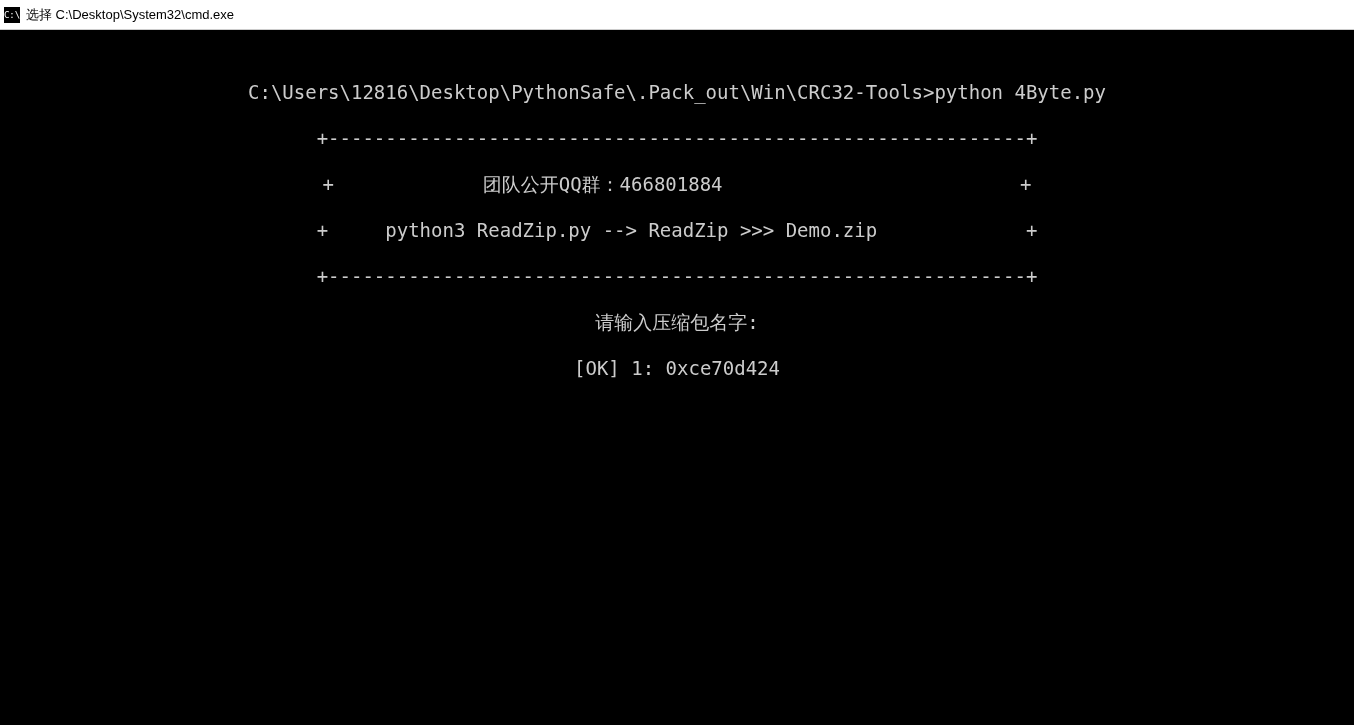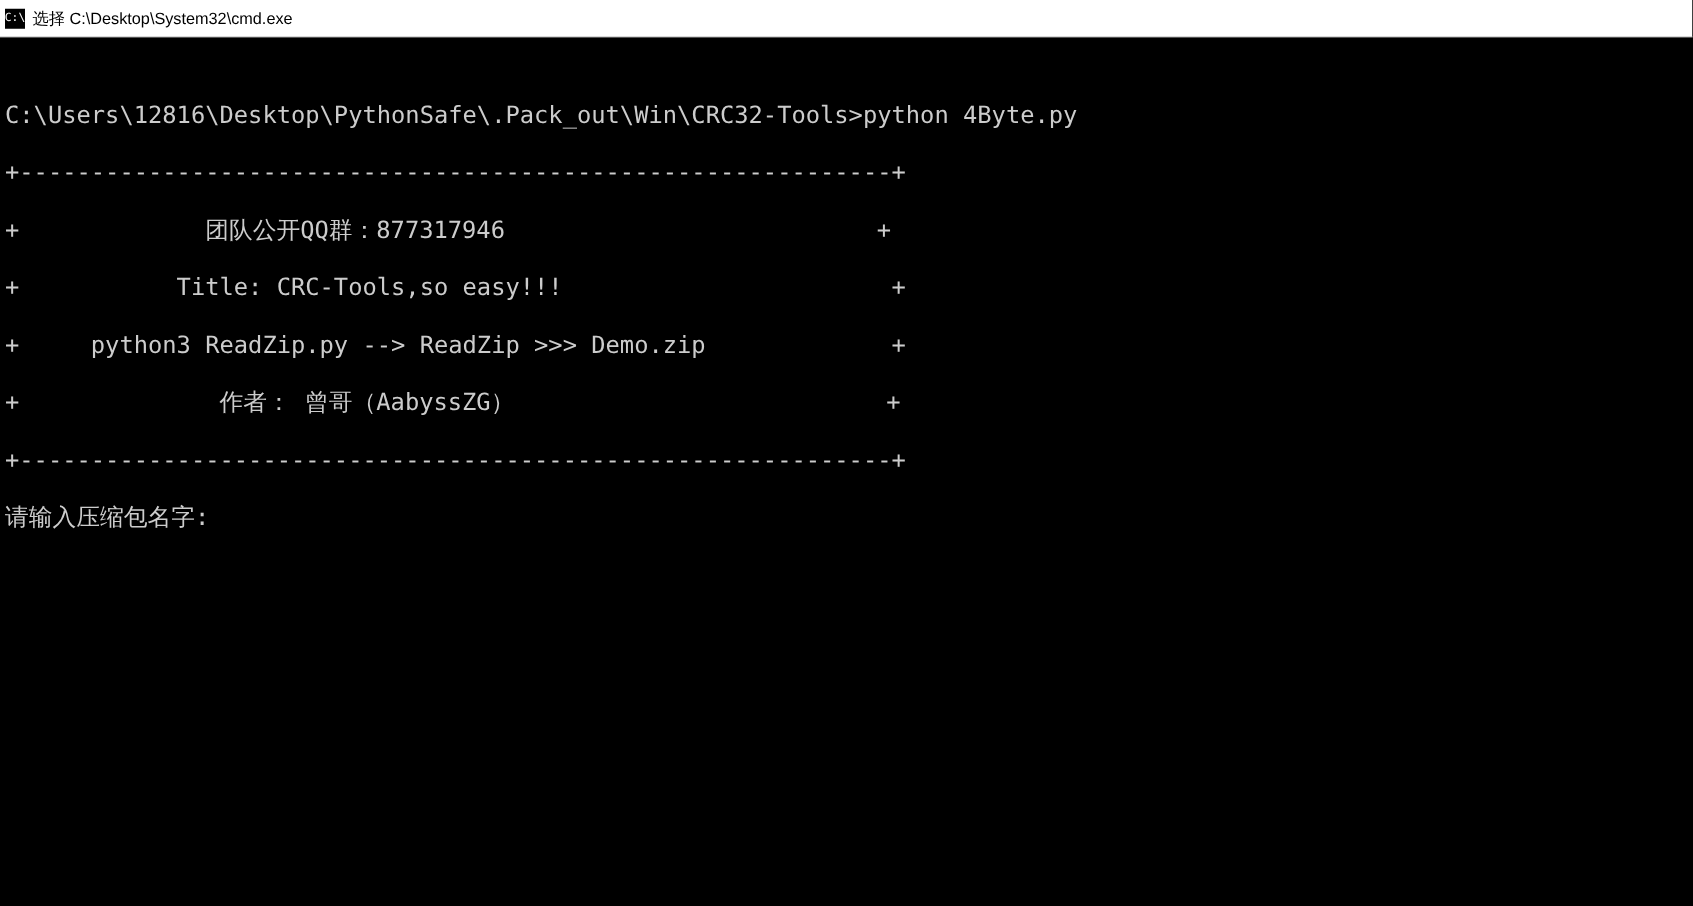--- a/index.html
+++ b/index.html
@@ -37,39 +37,38 @@
   }
   .terminal {
     background: #000;
     color: #ccc;
     font-family: "NSimSun", "SimSun", "Consolas", monospace;
     font-size: 19px;
     line-height: 23px;
     padding: 28px 4px 4px 4px;
     white-space: pre;
   }
-  .line { display: block; }
+  .line { display: block; text-align: center; }
 </style>
 </head>
 <body>
 
 <div class="titlebar">
   <span class="titlebar-icon">C:\</span>
   <span>选择 C:\Desktop\System32\cmd.exe</span>
 </div>
 
 <div class="terminal">
 <span class="line"><span>C:\Users\12816\Desktop\PythonSafe\.Pack_out\Win\CRC32-Tools&gt;</span><span>python 4Byte.py</span></span>
 <span class="line">+-------------------------------------------------------------+</span>
-<span class="line">+             团队公开QQ群：877317946                          +</span>
-<span class="line">+           Title: CRC-Tools,so easy!!!                       +</span>
+<span class="line">+             团队公开QQ群：466801884                          +</span>
 <span class="line">+     python3 ReadZip.py --&gt; ReadZip &gt;&gt;&gt; Demo.zip             +</span>
-<span class="line">+              作者： 曾哥（AabyssZG）                          +</span>
 <span class="line">+-------------------------------------------------------------+</span>
 <span class="line">请输入压缩包名字:</span>
+<span class="line">[OK] 1: 0xce70d424</span>
 
 
 
 
 
 
 
 
 
 

